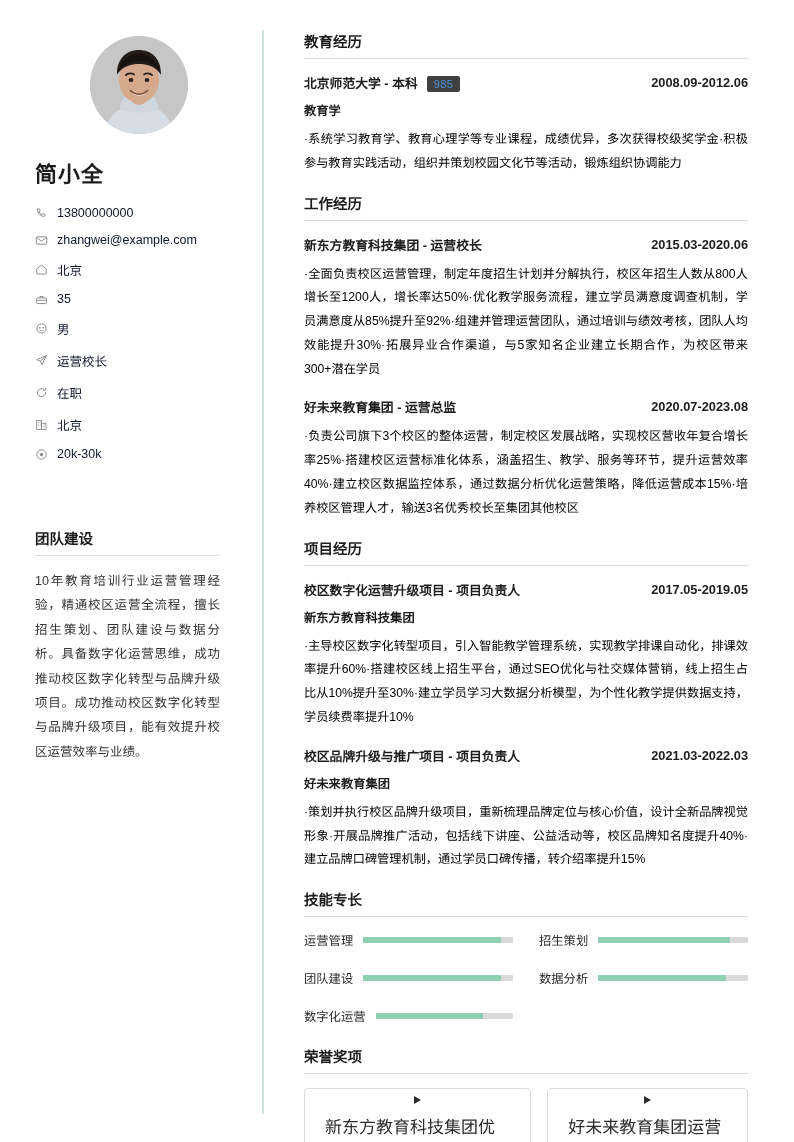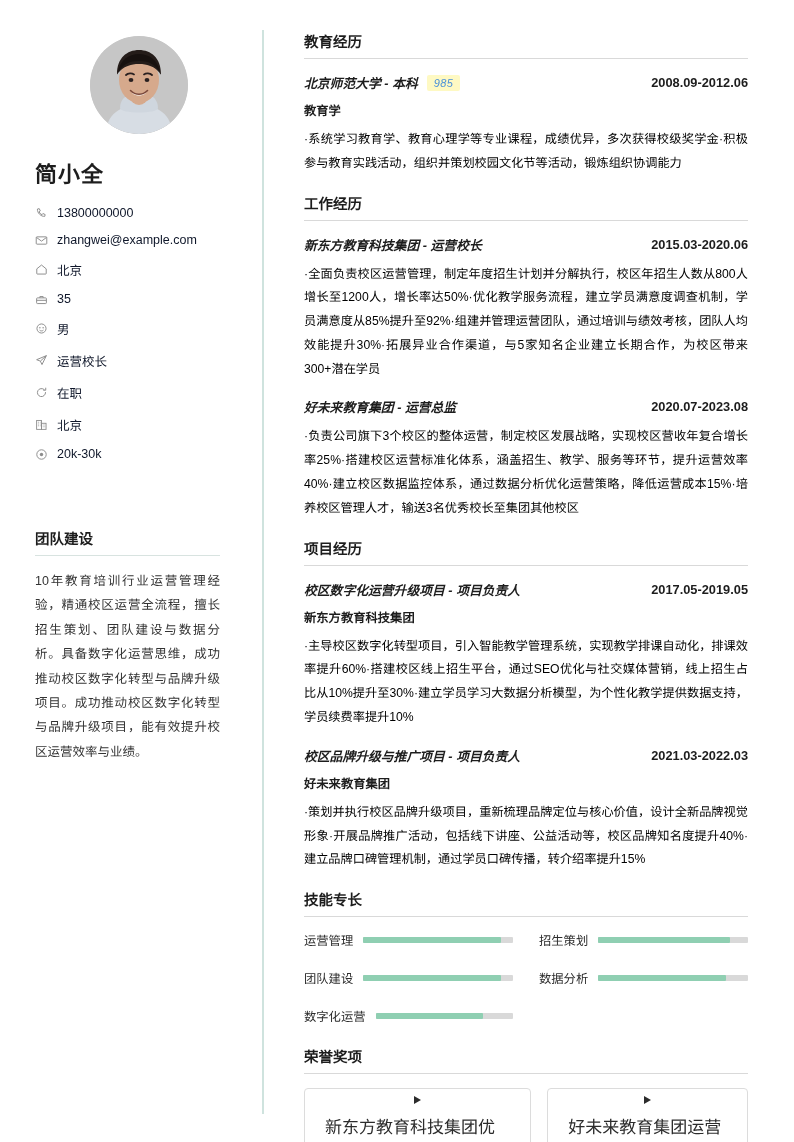--- a/index.html
+++ b/index.html
@@ -67,24 +67,24 @@
   .sec-title {
     font-size:14.5px; font-weight:bold; color:#1d1d1d;
     padding-bottom:7px; margin-bottom:14px;
     border-bottom:1px solid #d9d9d9;
   }
   .entry { margin-bottom:16px; }
   .entry-head {
     display:flex; align-items:center; justify-content:space-between;
     font-size:12.8px; font-weight:bold; color:#1d1d1d;
   }
-  .entry-head .left { display:flex; align-items:center; gap:9px;font-style:italic; }
+  .entry-head .left { display:flex; align-items:flex-end; gap:9px; }
   .badge {
     font-size:11px; font-weight:normal; color:#4a90d9;
-    background:#fef9c3; border-radius:2px; padding:2px 7px;
+    background:#404040; border-radius:2px; padding:2px 7px;
     letter-spacing:.4px;
   }
   .entry-date { font-size:12.8px; font-weight:bold; color:#1d1d1d; white-space:nowrap;margin-left:40px; }
   .entry-sub {
     font-size:12.3px; font-weight:bold; color:#1d1d1d; margin-top:9px;
   }
   .entry-desc {
     font-size:12.2px; line-height:1.95; color:#000000;
     margin-top:9px; text-align:justify;
   }

